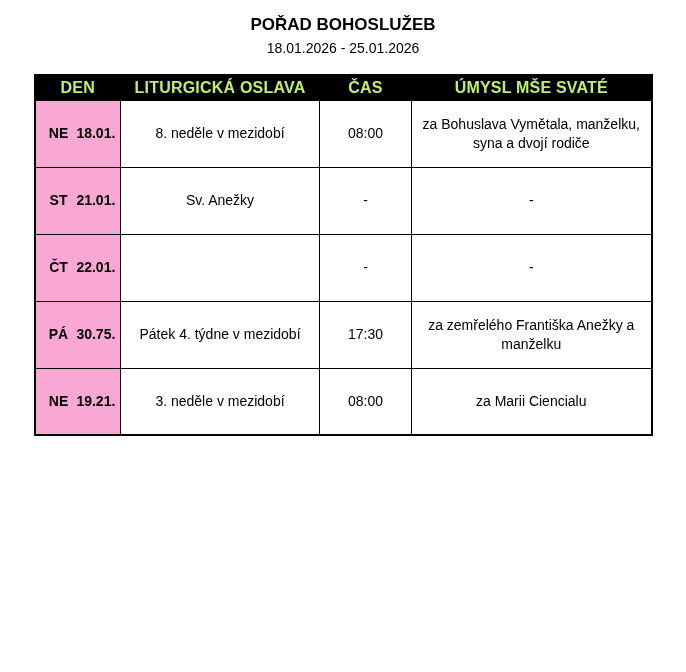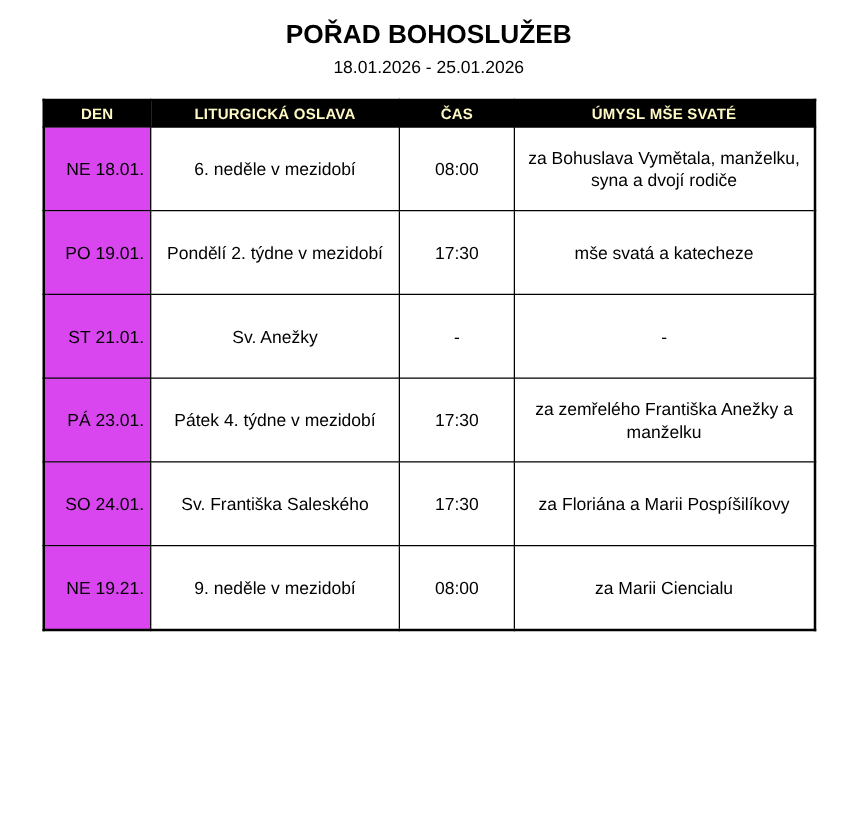--- a/index.html
+++ b/index.html
@@ -8,57 +8,57 @@
     width: 686px;
     height: 672px;
     background: #ffffff;
     color: #000000;
     font-family: "Liberation Sans", sans-serif;
   }
   .doc { padding-top: 13px; }
   .title, .subtitle {
     text-align: center;
     font-weight: bold;
-    font-size: 21px;
+    font-size: 17px;
     line-height: 1.45;
   }
   .daterange {
     text-align: center;
     font-size: 14px;
     line-height: 1.5;
   }
   table.schedule {
     border-collapse: collapse;
     table-layout: fixed;
     width: 617px;
     margin: 15px auto 0 auto;
     border: 2px solid #000000;
   }
   .schedule th {
     background: #000000;
-    color: #fef9c3;
-    font-size: 12px;
+    color: #bef264;
+    font-size: 16px;
     font-weight: bold;
     padding: 3px 12px;
     border: 1px solid #000000;
     letter-spacing: 0.2px;
   }
   .schedule td {
     border: 1px solid #000000;
     font-size: 14px;
     text-align: center;
     vertical-align: middle;
     padding: 2px 8px;
     line-height: 1.35;
   }
   tr.data-row { height: 67px; }
   td.day-cell {
-    background: #d946ef;
-    text-align: right;
-    font-weight: normal;
+    background: #f9a8d4;
+    text-align: center;
+    font-weight: bold;
     padding-left: 9px;
     white-space: nowrap;
   }
   .day-abbr { display: inline-block; width: 28px; }
   .c-day { width: 86px; }
   .c-celebration { width: 199px; }
   .c-time { width: 92px; }
   .c-intention { width: 240px; }
 </style>
 </head>
@@ -82,64 +82,55 @@
         <th>ČAS</th>
         <th>ÚMYSL MŠE SVATÉ</th>
       </tr>
     </thead>
     <tbody>
       <tr class="data-row">
         <td class="day-cell">
           <span class="day-abbr">NE</span>
           <span>18.01.</span>
         </td>
-        <td>6. neděle v mezidobí</td>
+        <td>8. neděle v mezidobí</td>
         <td>08:00</td>
         <td>za Bohuslava Vymětala, manželku, syna a dvojí rodiče</td>
-      </tr>
-      <tr class="data-row">
-        <td class="day-cell">
-          <span class="day-abbr">PO</span>
-          <span>19.01.</span>
-        </td>
-        <td>Pondělí 2. týdne v mezidobí</td>
-        <td>17:30</td>
-        <td>mše svatá a katecheze</td>
       </tr>
       <tr class="data-row">
         <td class="day-cell">
           <span class="day-abbr">ST</span>
           <span>21.01.</span>
         </td>
         <td>Sv. Anežky</td>
         <td>-</td>
         <td>-</td>
       </tr>
       <tr class="data-row">
         <td class="day-cell">
+          <span class="day-abbr">ČT</span>
+          <span>22.01.</span>
+        </td>
+        <td></td>
+        <td>-</td>
+        <td>-</td>
+      </tr>
+      <tr class="data-row">
+        <td class="day-cell">
           <span class="day-abbr">PÁ</span>
-          <span>23.01.</span>
+          <span>30.75.</span>
         </td>
         <td>Pátek 4. týdne v mezidobí</td>
         <td>17:30</td>
         <td>za zemřelého Františka Anežky a manželku</td>
       </tr>
       <tr class="data-row">
         <td class="day-cell">
-          <span class="day-abbr">SO</span>
-          <span>24.01.</span>
-        </td>
-        <td>Sv. Františka Saleského</td>
-        <td>17:30</td>
-        <td>za Floriána a Marii Pospíšilíkovy</td>
-      </tr>
-      <tr class="data-row">
-        <td class="day-cell">
           <span class="day-abbr">NE</span>
           <span>19.21.</span>
         </td>
-        <td>9. neděle v mezidobí</td>
+        <td>3. neděle v mezidobí</td>
         <td>08:00</td>
         <td>za Marii Ciencialu</td>
       </tr>
     </tbody>
   </table>
 </div>
 
 </body></html>

